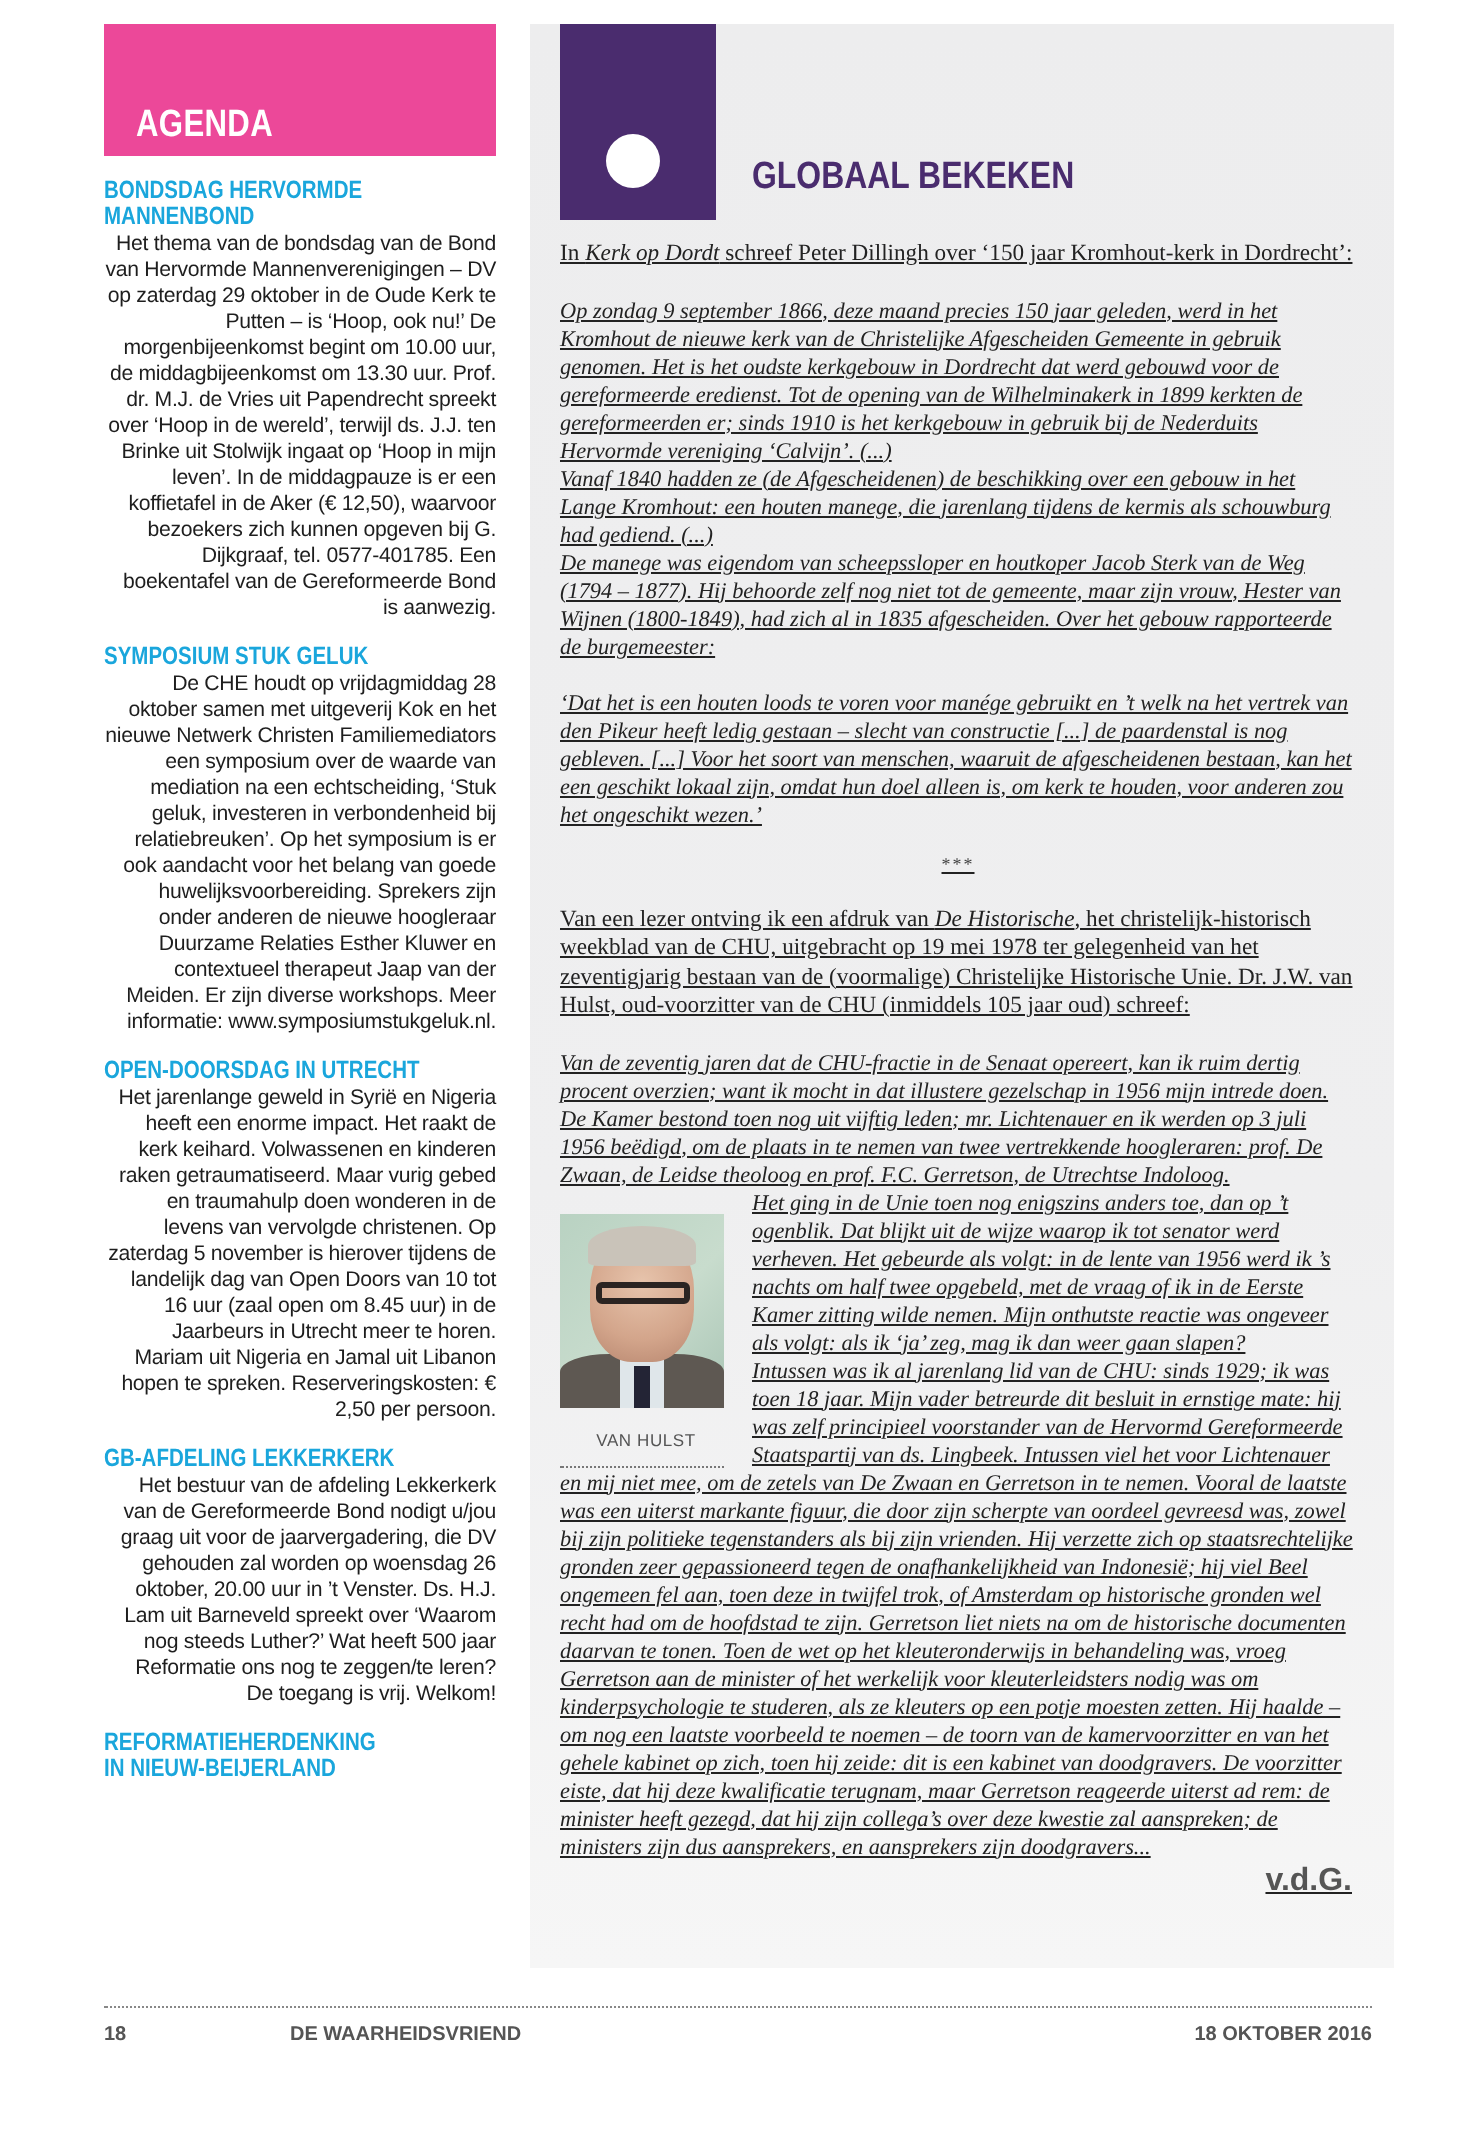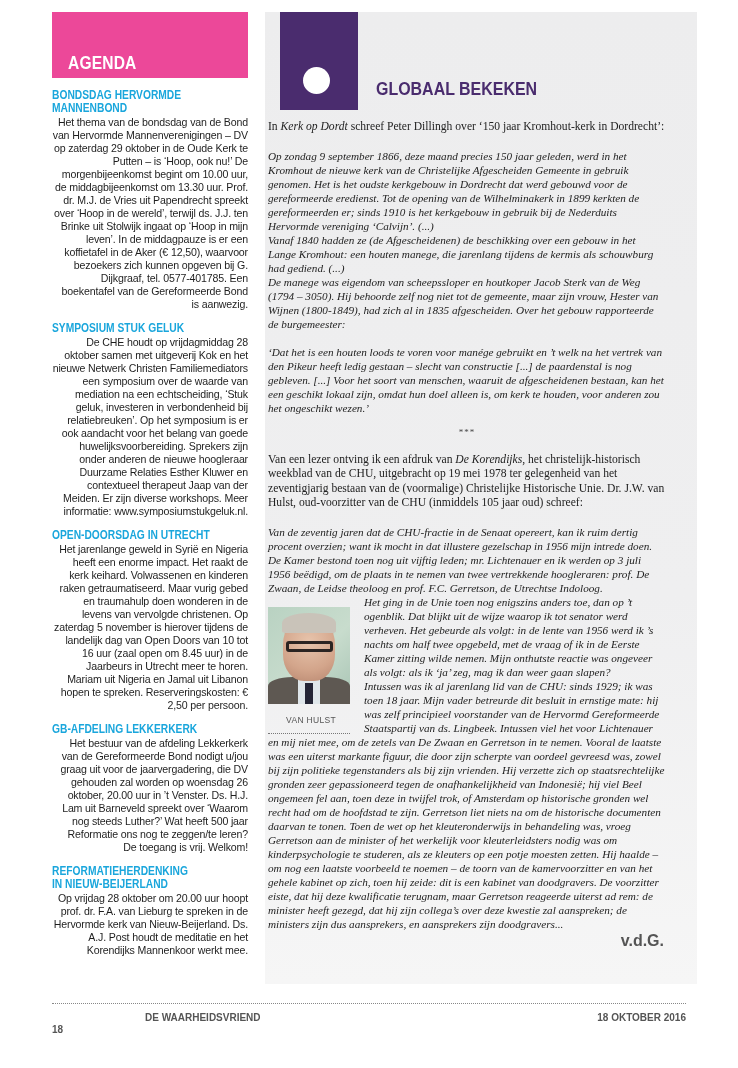--- a/index.html
+++ b/index.html
@@ -42,23 +42,23 @@
     position: absolute; left: 23px; top: 55px; width: 27px; height: 27px;
     border-radius: 50%; background: #ffffff;
   }
   .panel-title {
     position: absolute; left: 111px; top: 66px;
     font-family: "Liberation Sans", sans-serif; font-weight: bold;
     font-size: 19px; color: #4a2c6e; white-space: nowrap;
     transform: scaleX(0.84); transform-origin: left top;
   }
   .panel-body {
-    position: absolute; left: 3px; top: 108px; width: 398px;
+    position: absolute; left: 15px; top: 108px; width: 398px;
     font-family: "Liberation Serif", serif; font-size: 11.2px;
-    line-height: 14px; color: #222222;
+    line-height: 14px; color: #222222; text-decoration: underline;
   }
   .panel-body p { margin: 0; }
   .gap { height: 14px; }
   .it { font-style: italic; }
   .intro { font-size: 11.6px; line-height: 14.5px; }
   .stars { text-align: center; font-size: 9px; letter-spacing: 1px; color: #444; margin: 10px 0 14px; }
   .photo-wrap { float: left; width: 86px; margin: 12px 10px 0 0; }
   .photo {
     width: 82px; height: 97px; position: relative; overflow: hidden;
     background: linear-gradient(135deg, #b9d2c2 0%, #c8dccd 55%, #a8c4b4 100%);
@@ -104,21 +104,21 @@
   .footer-rule {
     position: absolute; left: 52px; top: 1003px; width: 634px;
     border-top: 1px dotted #888888;
   }
   .footer {
     position: absolute; left: 52px; top: 1012px; width: 634px; height: 16px;
     font-family: "Liberation Sans", sans-serif; font-weight: bold;
     font-size: 10px; color: #555555;
   }
   .footer span { position: absolute; top: 0; white-space: nowrap; }
-  .footer .page-num { left: 0; margin-top: 12px; }
+  .footer .page-num { left: 0; }
   .footer .pub { left: 93px; }
   .footer .date { right: 0; }
 </style>
 </head>
 <body>
 
 <div class="agenda">
   <div class="agenda-header">
     <div class="agenda-title">AGENDA</div>
   </div>
@@ -136,40 +136,39 @@
     <div class="agenda-item-title">OPEN-DOORSDAG IN UTRECHT</div>
     <div class="agenda-item-body">Het jarenlange geweld in Syrië en Nigeria heeft een enorme impact. Het raakt de kerk keihard. Volwassenen en kinderen raken getraumatiseerd. Maar vurig gebed en traumahulp doen wonderen in de levens van vervolgde christenen. Op zaterdag 5 november is hierover tijdens de landelijk dag van Open Doors van 10 tot 16 uur (zaal open om 8.45 uur) in de Jaarbeurs in Utrecht meer te horen. Mariam uit Nigeria en Jamal uit Libanon hopen te spreken. Reserveringskosten: € 2,50 per persoon.</div>
   </div>
   <div class="agenda-item">
     <div class="agenda-item-title">GB-AFDELING LEKKERKERK</div>
     <div class="agenda-item-body">Het bestuur van de afdeling Lekkerkerk van de Gereformeerde Bond nodigt u/jou graag uit voor de jaarvergadering, die DV gehouden zal worden op woensdag 26 oktober, 20.00 uur in ’t Venster. Ds. H.J. Lam uit Barneveld spreekt over ‘Waarom nog steeds Luther?’ Wat heeft 500 jaar Reformatie ons nog te zeggen/te leren? De toegang is vrij. Welkom!</div>
   </div>
   <div class="agenda-item">
     <div class="agenda-item-title">REFORMATIEHERDENKING
 IN NIEUW-BEIJERLAND</div>
-    <div class="agenda-item-body">Op vrijdag 28 oktober om 20.00 uur hoopt prof. dr. F.A. van Lieburg te spreken in de Hervormde kerk van Nieuw-Beijerland. Ds. A.J. Post houdt de meditatie en het Korendijks Mannenkoor werkt mee.</div>
   </div>
 </div>
 
 <div class="panel">
   <div class="logo-box">
     <div class="logo-dot"></div>
   </div>
   <div class="panel-title">GLOBAAL BEKEKEN</div>
 
   <div class="panel-body">
     <p class="intro"><span>In </span><span class="it">Kerk op Dordt</span><span> schreef Peter Dillingh over ‘150 jaar Kromhout-kerk in Dordrecht’:</span></p>
     <div class="gap"></div>
     <p class="it">Op zondag 9 september 1866, deze maand precies 150 jaar geleden, werd in het Kromhout de nieuwe kerk van de Christelijke Afgescheiden Gemeente in gebruik genomen. Het is het oudste kerkgebouw in Dordrecht dat werd gebouwd voor de gereformeerde eredienst. Tot de opening van de Wilhelminakerk in 1899 kerkten de gereformeerden er; sinds 1910 is het kerkgebouw in gebruik bij de Nederduits Hervormde vereniging ‘Calvijn’. (...)</p>
     <p class="it">Vanaf 1840 hadden ze (de Afgescheidenen) de beschikking over een gebouw in het Lange Kromhout: een houten manege, die jarenlang tijdens de kermis als schouwburg had gediend. (...)</p>
-    <p class="it">De manege was eigendom van scheepssloper en houtkoper Jacob Sterk van de Weg (1794 – 3050). Hij behoorde zelf nog niet tot de gemeente, maar zijn vrouw, Hester van Wijnen (1800-1849), had zich al in 1835 afgescheiden. Over het gebouw rapporteerde de burgemeester:</p>
+    <p class="it">De manege was eigendom van scheepssloper en houtkoper Jacob Sterk van de Weg (1794 – 1877). Hij behoorde zelf nog niet tot de gemeente, maar zijn vrouw, Hester van Wijnen (1800-1849), had zich al in 1835 afgescheiden. Over het gebouw rapporteerde de burgemeester:</p>
     <div class="gap"></div>
     <p class="it">‘Dat het is een houten loods te voren voor manége gebruikt en ’t welk na het vertrek van den Pikeur heeft ledig gestaan – slecht van constructie [...] de paardenstal is nog gebleven. [...] Voor het soort van menschen, waaruit de afgescheidenen bestaan, kan het een geschikt lokaal zijn, omdat hun doel alleen is, om kerk te houden, voor anderen zou het ongeschikt wezen.’</p>
     <div class="stars">***</div>
-    <p class="intro"><span>Van een lezer ontving ik een afdruk van </span><span class="it">De Korendijks</span><span>, het christelijk-historisch weekblad van de CHU, uitgebracht op 19 mei 1978 ter gelegenheid van het zeventigjarig bestaan van de (voormalige) Christelijke Historische Unie. Dr. J.W. van Hulst, oud-voorzitter van de CHU (inmiddels 105 jaar oud) schreef:</span></p>
+    <p class="intro"><span>Van een lezer ontving ik een afdruk van </span><span class="it">De Historische</span><span>, het christelijk-historisch weekblad van de CHU, uitgebracht op 19 mei 1978 ter gelegenheid van het zeventigjarig bestaan van de (voormalige) Christelijke Historische Unie. Dr. J.W. van Hulst, oud-voorzitter van de CHU (inmiddels 105 jaar oud) schreef:</span></p>
     <div class="gap"></div>
     <p class="it">
       <span>Van de zeventig jaren dat de CHU-fractie in de Senaat opereert, kan ik ruim dertig procent overzien; want ik mocht in dat illustere gezelschap in 1956 mijn intrede doen. De Kamer bestond toen nog uit vijftig leden; mr. Lichtenauer en ik werden op 3 juli 1956 beëdigd, om de plaats in te nemen van twee vertrekkende hoogleraren: prof. De Zwaan, de Leidse theoloog en prof. F.C. Gerretson, de Utrechtse Indoloog.</span>
     </p>
     <div class="photo-wrap">
       <div class="photo">
         <div class="jacket"></div>
         <div class="shirt"></div>
         <div class="tie"></div>
         <div class="head"></div>

